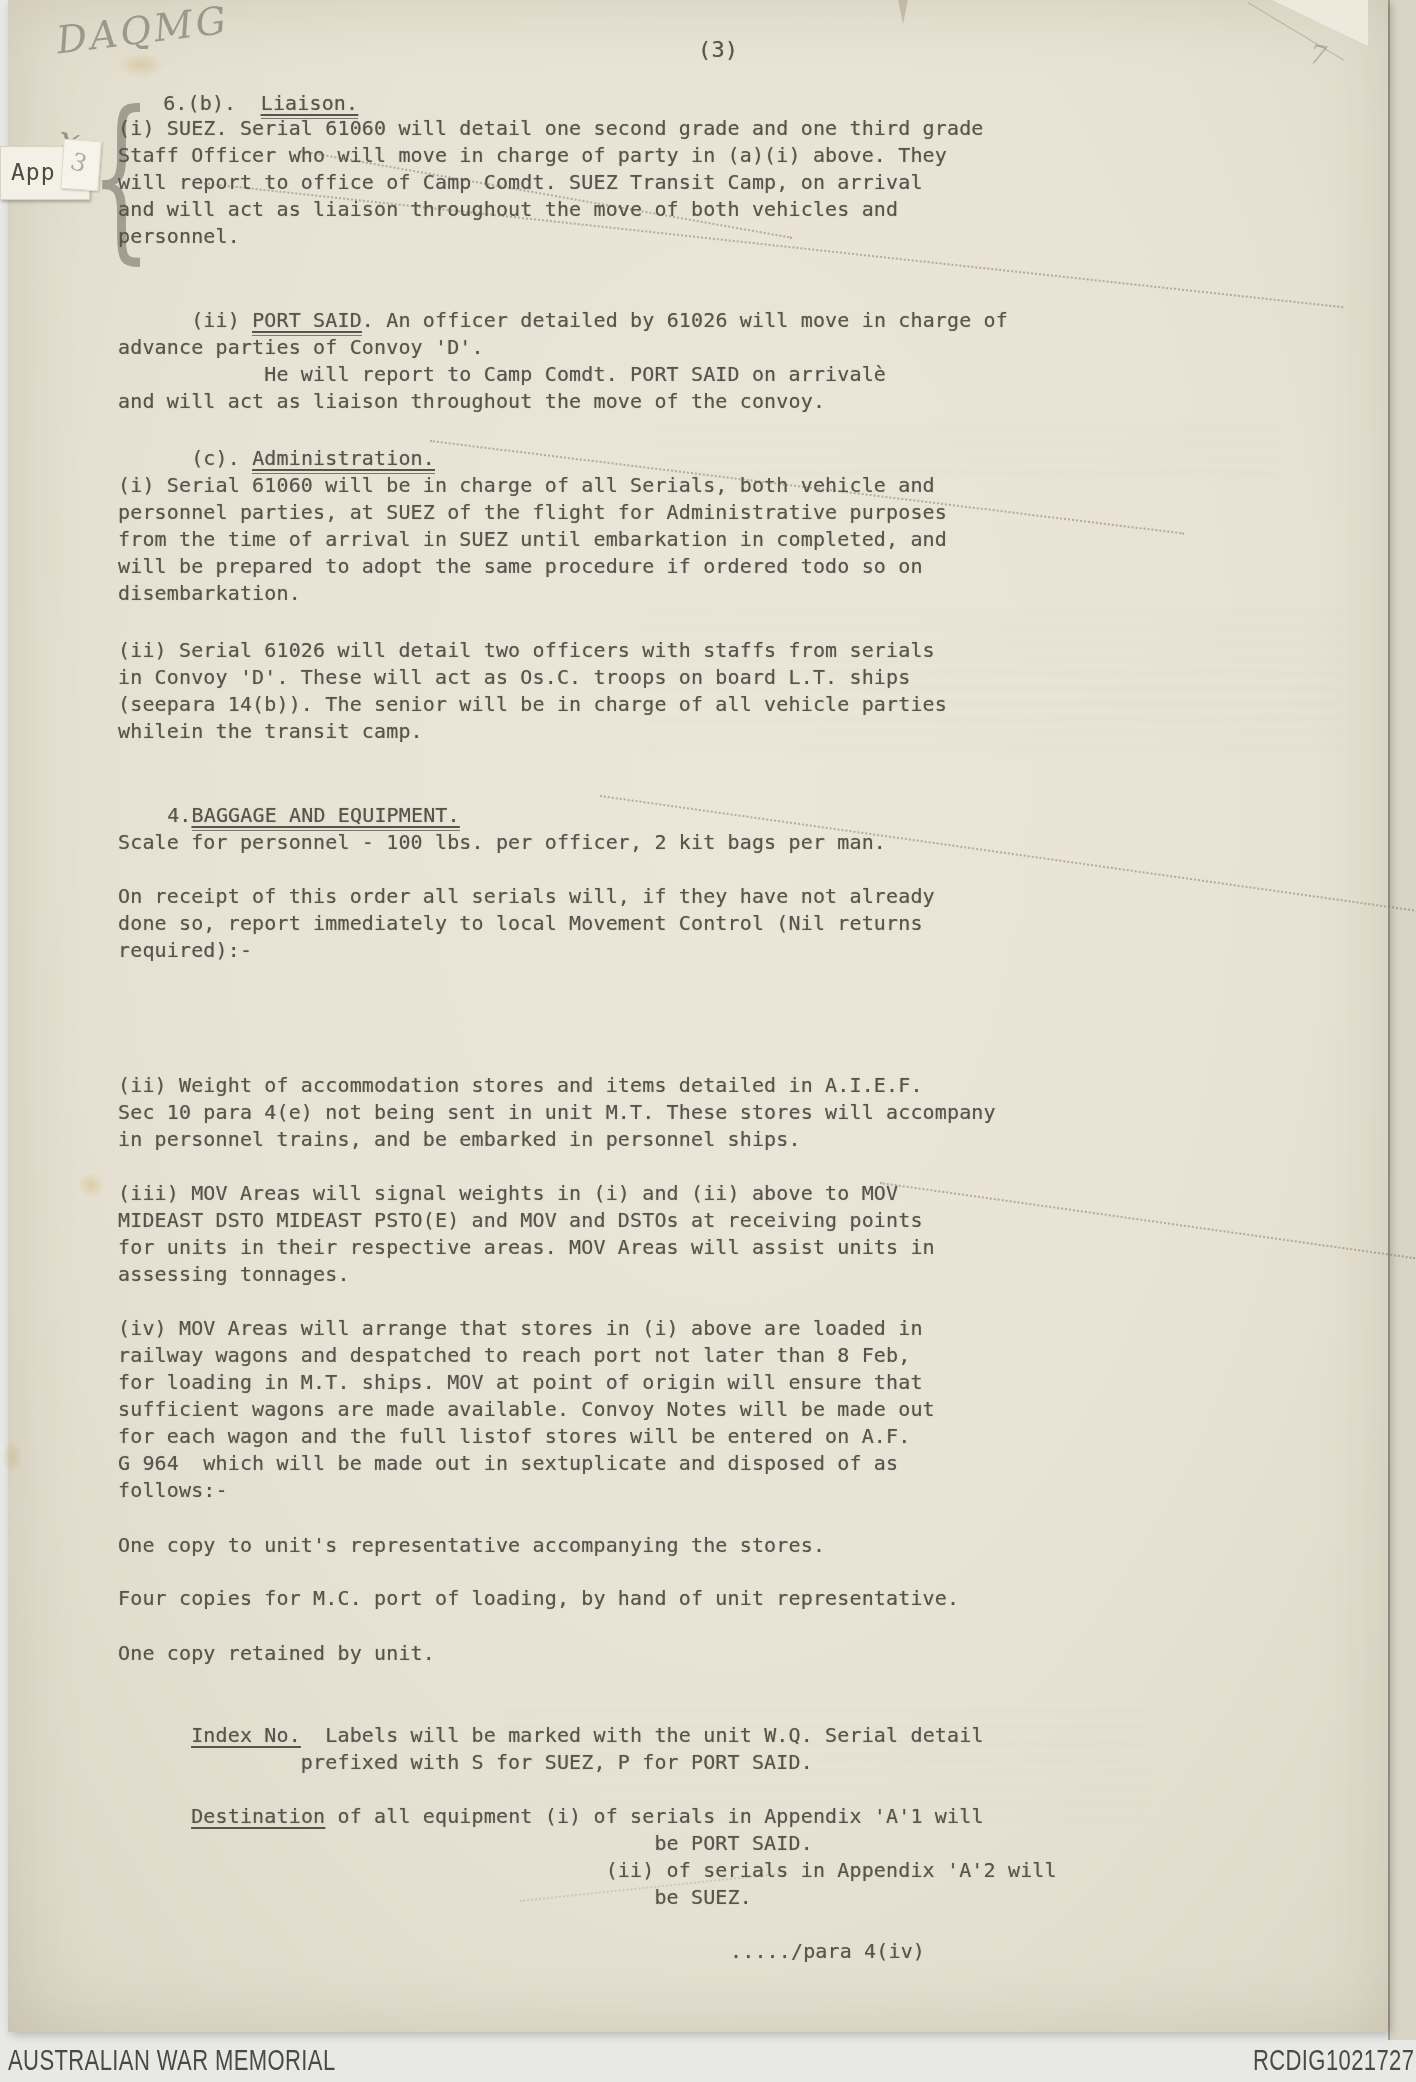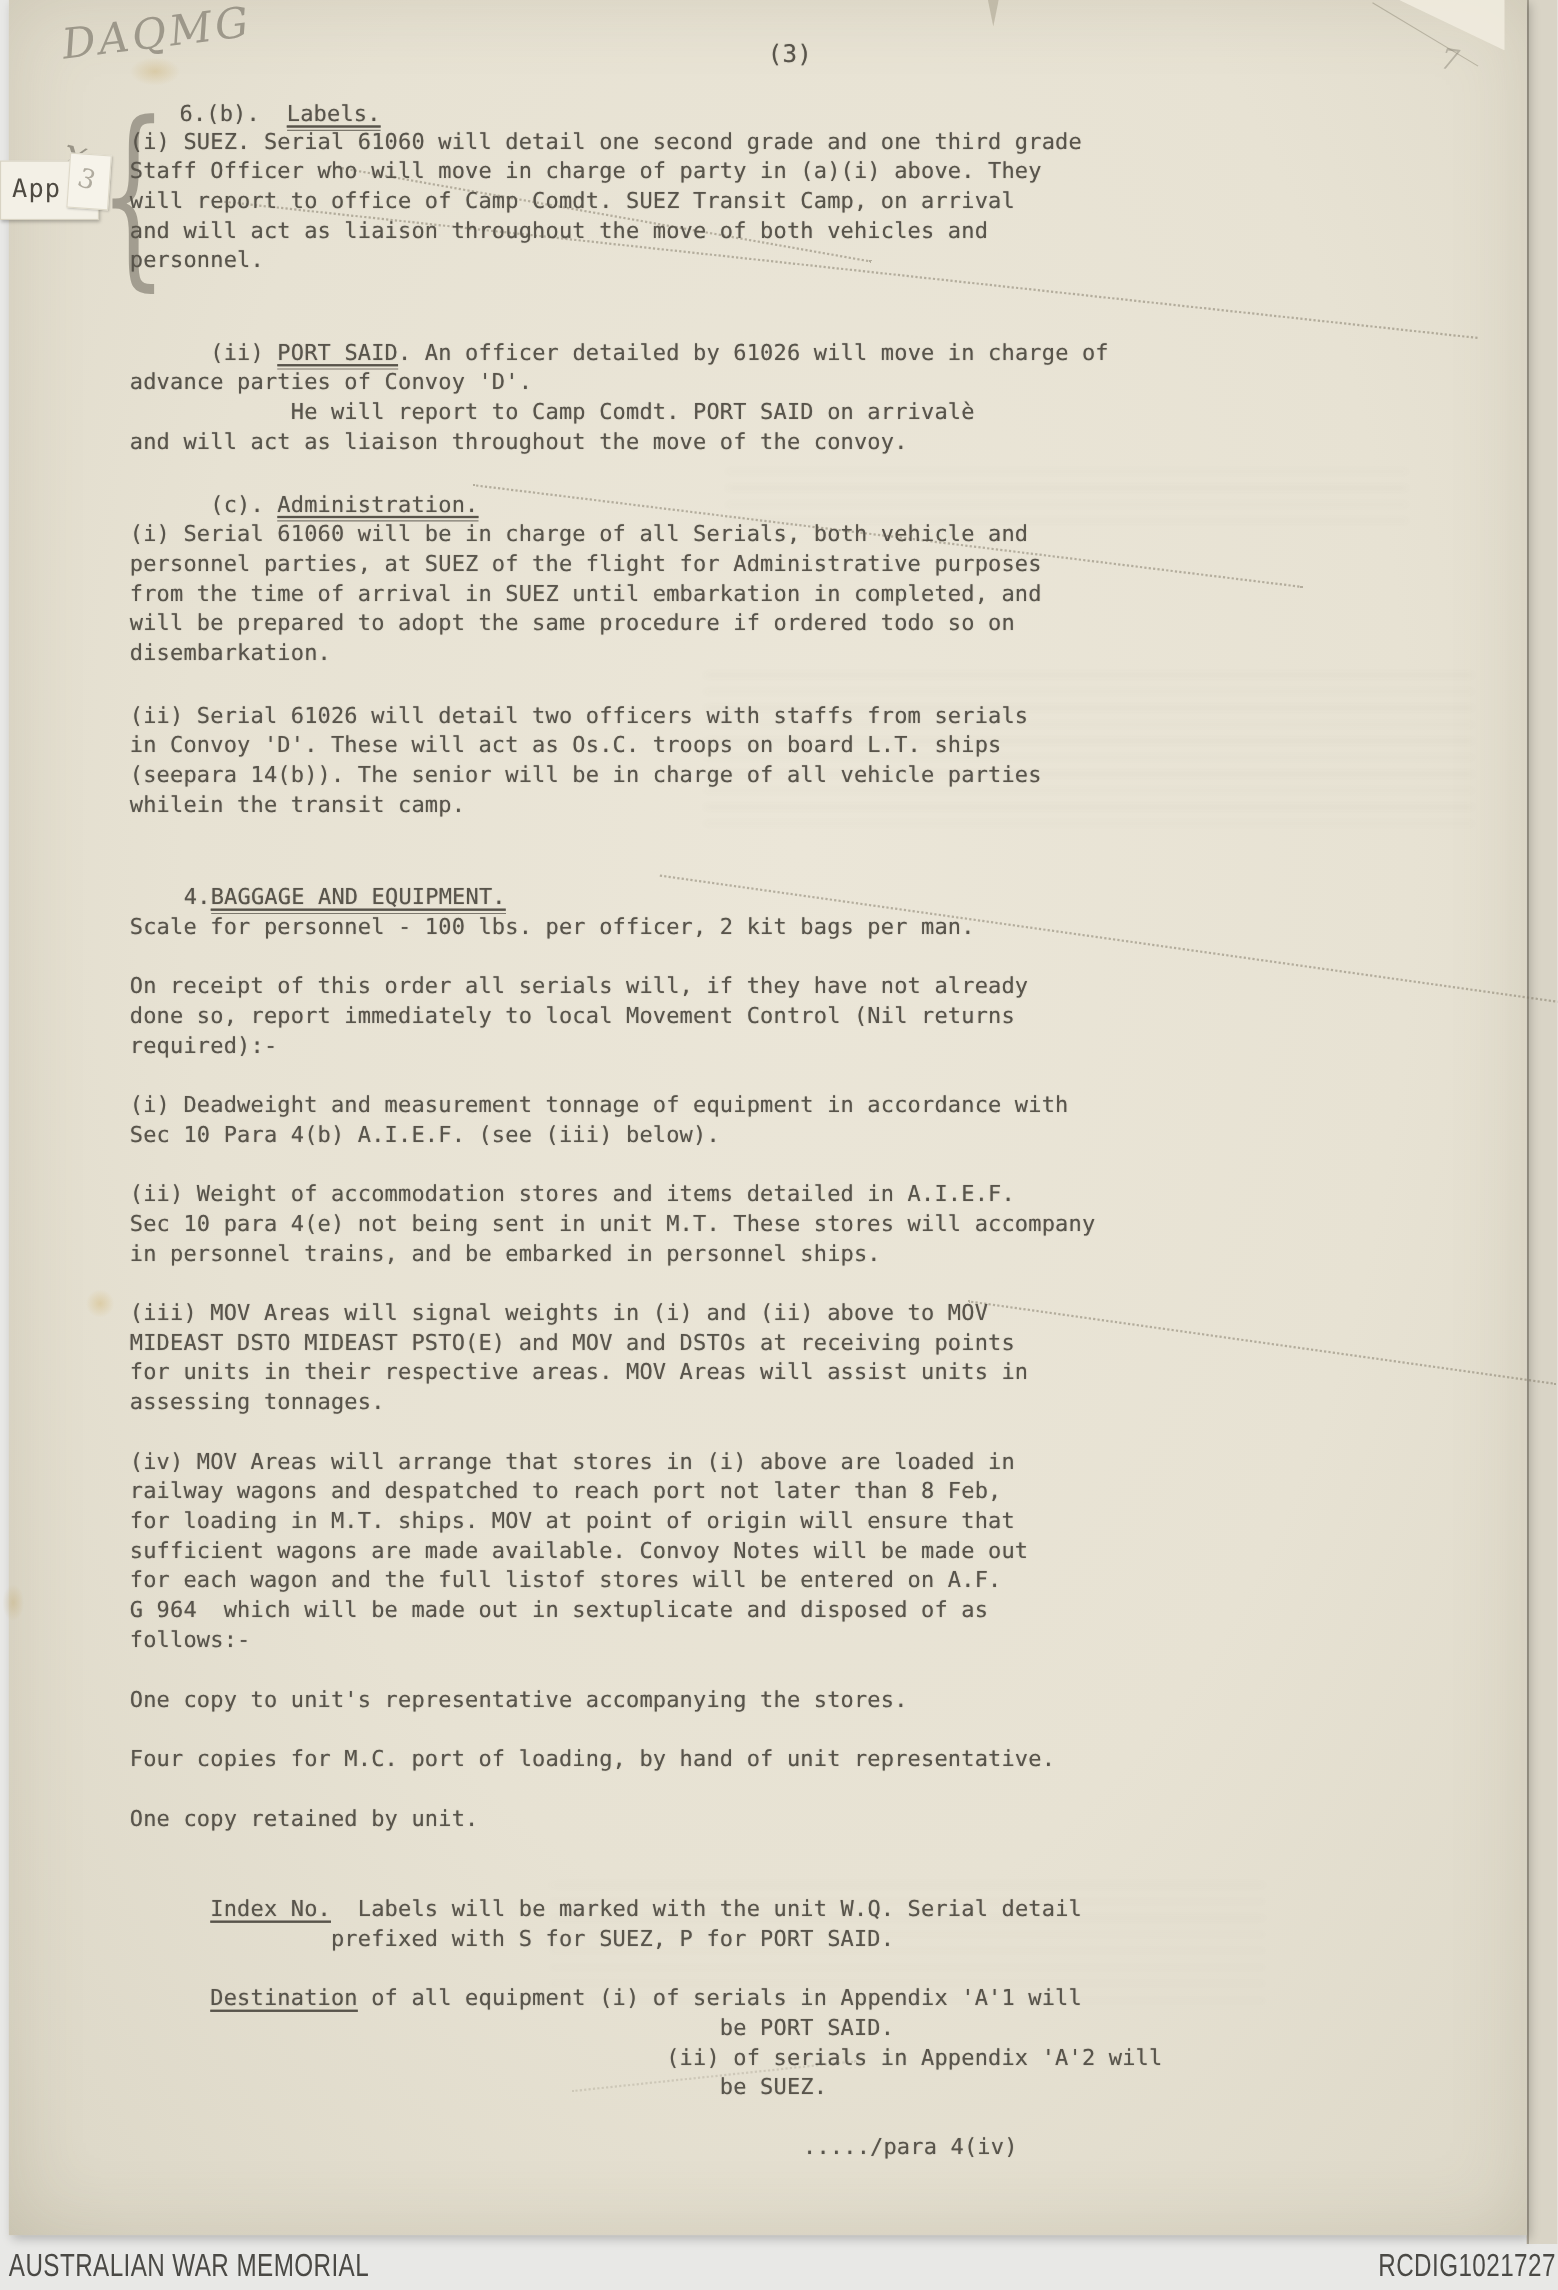--- a/index.html
+++ b/index.html
@@ -86,21 +86,21 @@
   </div>
   <div class="slip2">
     <span class="slip2-mark">3</span>
   </div>
 
   <div class="doc">
 
     <div class="para" style="left:698px;top:36px;font-size:22px;">(3)</div>
 
     <div class="para" style="left:90px;top:63px;">
-      <span>6.(b).  </span><span class="u2">Labels.</span>
+      <span>6.(b).  </span><span class="u2">Liaison.</span>
     </div>
 
     <div class="para" style="top:115px;">(i) SUEZ. Serial 61060 will detail one second grade and one third grade
 Staff Officer who will move in charge of party in (a)(i) above. They
 will report to office of Camp Comdt. SUEZ Transit Camp, on arrival
 and will act as liaison throughout the move of both vehicles and
 personnel.</div>
 
     <div class="para" style="top:280px;">
       <span>(ii) </span><span class="u2">PORT SAID</span><span>. An officer detailed by 61026 will move in charge of
@@ -127,22 +127,20 @@
     <div class="para" style="left:94px;top:775px;">
       <span>4.</span><span class="u2">BAGGAGE AND EQUIPMENT.</span>
     </div>
 
     <div class="para" style="top:829px;">Scale for personnel - 100 lbs. per officer, 2 kit bags per man.</div>
 
     <div class="para" style="top:883px;">On receipt of this order all serials will, if they have not already
 done so, report immediately to local Movement Control (Nil returns
 required):-</div>
 
-    <div class="para" style="top:991px;">(i) Deadweight and measurement tonnage of equipment in accordance with
-Sec 10 Para 4(b) A.I.E.F. (see (iii) below).</div>
 
     <div class="para" style="top:1072px;">(ii) Weight of accommodation stores and items detailed in A.I.E.F.
 Sec 10 para 4(e) not being sent in unit M.T. These stores will accompany
 in personnel trains, and be embarked in personnel ships.</div>
 
     <div class="para" style="top:1180px;">(iii) MOV Areas will signal weights in (i) and (ii) above to MOV
 MIDEAST DSTO MIDEAST PSTO(E) and MOV and DSTOs at receiving points
 for units in their respective areas. MOV Areas will assist units in
 assessing tonnages.</div>
 

